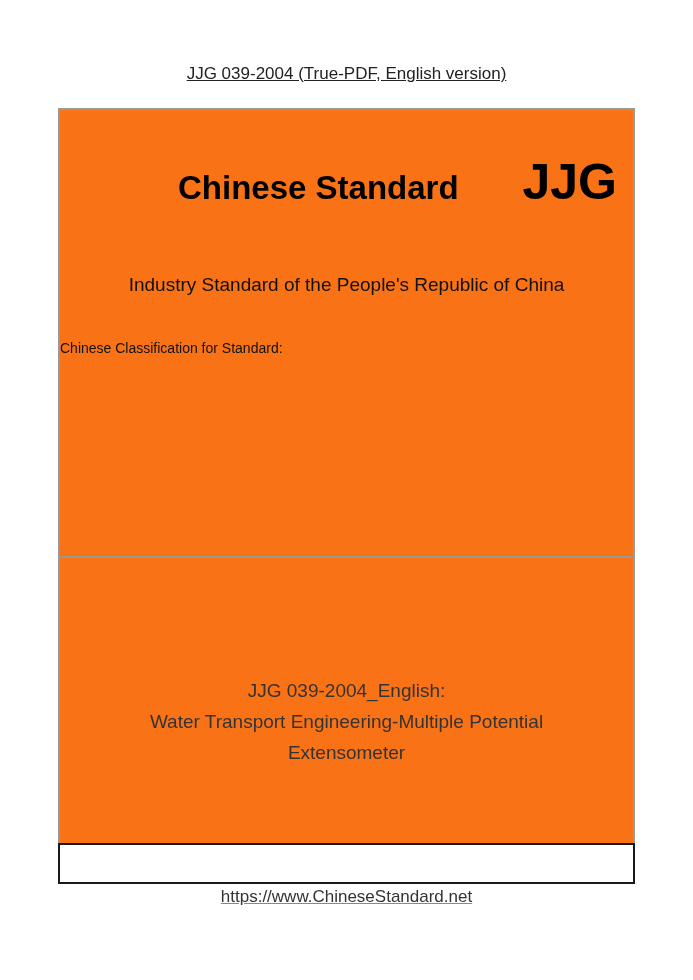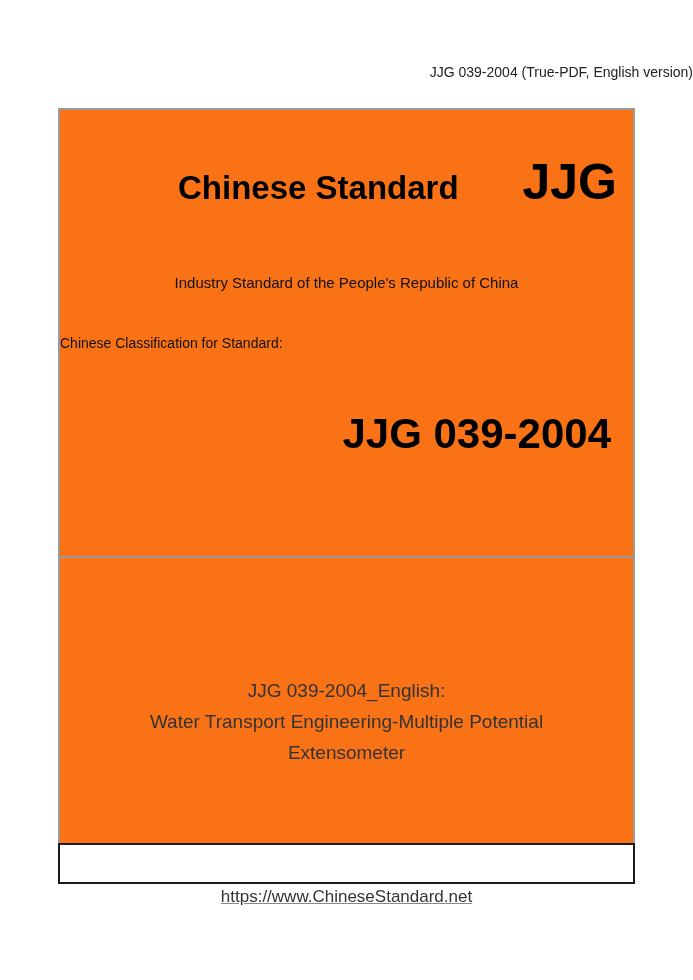--- a/index.html
+++ b/index.html
@@ -16,23 +16,24 @@
     color: #1a1a1a;
     overflow: hidden;
   }
 
   
   .doc-header {
     position: absolute;
     top: 64px;
     left: 0;
     width: 100%;
-    text-align: right;
-    font-size: 14px;
+    text-align: center;
+    font-size: 17px;
     color: #222222;
+    text-decoration: underline;
   }
 
   
   .cover-box {
     position: absolute;
     top: 108px;
     left: 58px;
     width: 577px;
     height: 735px;
     border: 2px solid #999999;
@@ -62,21 +63,21 @@
     font-size: 50px;
     font-weight: bold;
     color: #000000;
     line-height: 1.15;
     white-space: nowrap;
     margin-top: 12px;
   }
   .subtitle {
     margin-top: 62px;
     text-align: center;
-    font-size: 15px;
+    font-size: 19px;
     color: #111111;
   }
   .classification {
     margin-top: 44px;
     margin-left: 0;
     font-size: 14px;
     color: #111111;
   }
   .standard-number {
     margin-top: 60px;
@@ -143,21 +144,20 @@
     <div class="cover-top">
       <div class="title-row">
         <span class="brand-title">Chinese Standard</span>
         <span class="brand-logo">JJG</span>
       </div>
 
       <div class="subtitle">Industry Standard of the People's Republic of China</div>
 
       <div class="classification">Chinese Classification for Standard:</div>
 
-      <div class="standard-number">JJG 039-2004</div>
     </div>
 
     <div class="cover-bottom">
       <div class="english-block">
         <div class="english-label">JJG 039-2004_English:</div>
         <div class="english-title">Water Transport Engineering-Multiple Potential Extensometer</div>
       </div>
     </div>
 
   </div>

